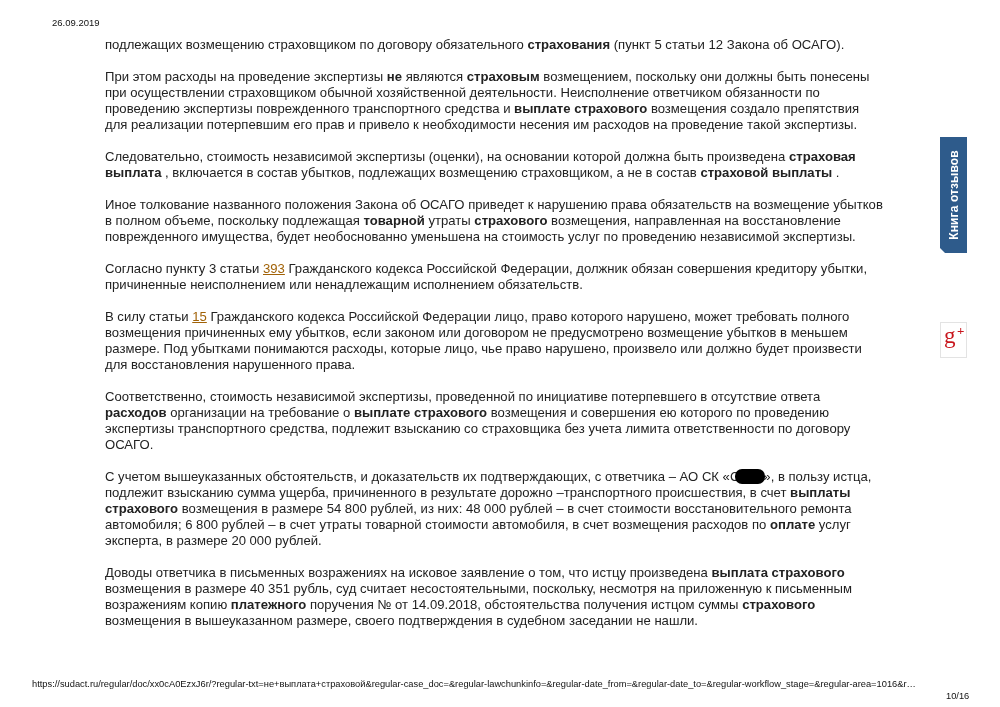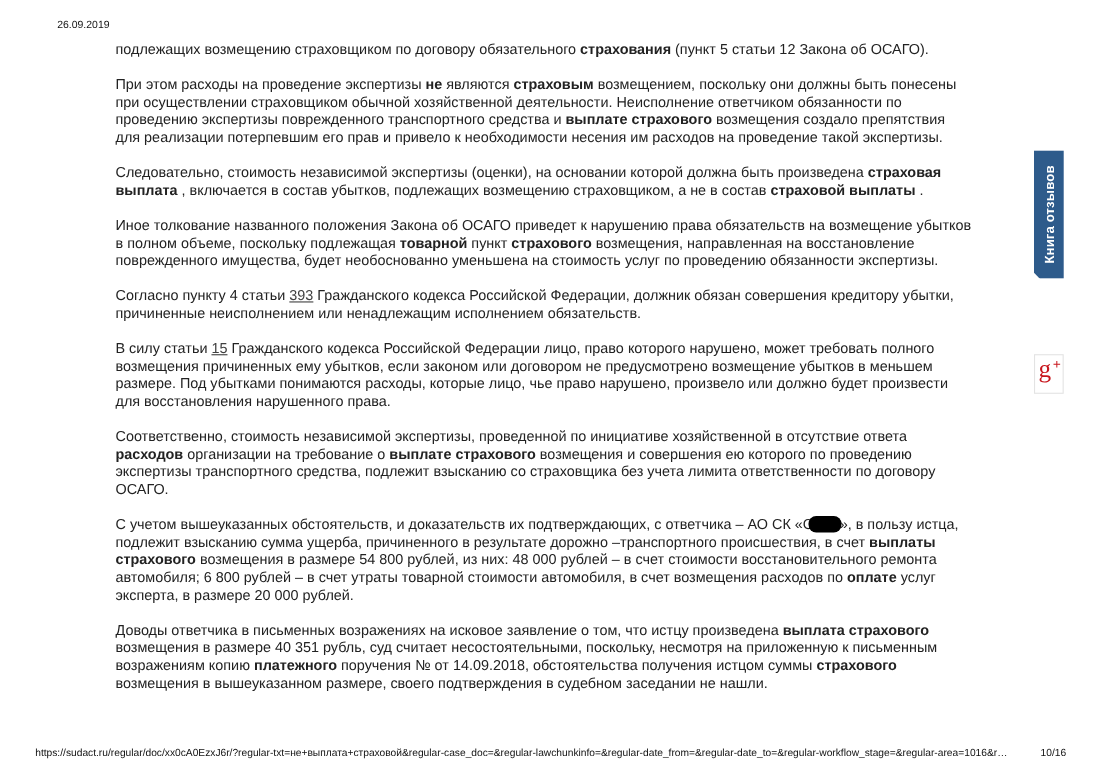--- a/index.html
+++ b/index.html
@@ -48,21 +48,21 @@
   }
   .content p {
     margin: 0 0 16px 0;
     padding-left: 41px;
   }
   .content b {
     font-weight: bold;
     color: #222;
   }
   .content a {
-    color: #404040;
+    color: #a16207;
   }
   .redact {
     display: inline-block;
     background: #000;
     width: 30px;
     height: 15px;
     border-radius: 7px;
     vertical-align: -3px;
     margin-left: -4px;
     margin-right: -2px;
@@ -137,44 +137,44 @@
   }
   .print-footer .url {
     position: absolute;
     left: 32px;
     top: 0;
     white-space: nowrap;
   }
   .print-footer .page {
     position: absolute;
     left: 946px;
-    top: 0;
+    top: 12px;
   }
 </style>
 </head>
 <body>
 
 <div class="print-header">
   <span class="date">26.09.2019</span>
 </div>
 
 <div class="content">
   <p><span>подлежащих возмещению страховщиком по договору обязательного </span><b>страхования</b><span> (пункт 5 статьи 12 Закона об ОСАГО).</span></p>
 
   <p><span>При этом расходы на проведение экспертизы </span><b>не</b><span> являются </span><b>страховым</b><span> возмещением, поскольку они должны быть понесены при осуществлении страховщиком обычной хозяйственной деятельности. Неисполнение ответчиком обязанности по проведению экспертизы поврежденного транспортного средства и </span><b>выплате страхового</b><span> возмещения создало препятствия для реализации потерпевшим его прав и привело к необходимости несения им расходов на проведение такой экспертизы.</span></p>
 
   <p><span>Следовательно, стоимость независимой экспертизы (оценки), на основании которой должна быть произведена </span><b>страховая выплата</b><span> , включается в состав убытков, подлежащих возмещению страховщиком, а не в состав </span><b>страховой выплаты</b><span> .</span></p>
 
-  <p><span>Иное толкование названного положения Закона об ОСАГО приведет к нарушению права обязательств на возмещение убытков в полном объеме, поскольку подлежащая </span><b>товарной</b><span> пункт </span><b>страхового</b><span> возмещения, направленная на восстановление поврежденного имущества, будет необоснованно уменьшена на стоимость услуг по проведению обязанности экспертизы.</span></p>
+  <p><span>Иное толкование названного положения Закона об ОСАГО приведет к нарушению права обязательств на возмещение убытков в полном объеме, поскольку подлежащая </span><b>товарной</b><span> утраты </span><b>страхового</b><span> возмещения, направленная на восстановление поврежденного имущества, будет необоснованно уменьшена на стоимость услуг по проведению независимой экспертизы.</span></p>
 
-  <p><span>Согласно пункту 4 статьи </span><a href="#">393</a><span> Гражданского кодекса Российской Федерации, должник обязан совершения кредитору убытки, причиненные неисполнением или ненадлежащим исполнением обязательств.</span></p>
+  <p><span>Согласно пункту 3 статьи </span><a href="#">393</a><span> Гражданского кодекса Российской Федерации, должник обязан совершения кредитору убытки, причиненные неисполнением или ненадлежащим исполнением обязательств.</span></p>
 
   <p><span>В силу статьи </span><a href="#">15</a><span> Гражданского кодекса Российской Федерации лицо, право которого нарушено, может требовать полного возмещения причиненных ему убытков, если законом или договором не предусмотрено возмещение убытков в меньшем размере. Под убытками понимаются расходы, которые лицо, чье право нарушено, произвело или должно будет произвести для восстановления нарушенного права.</span></p>
 
-  <p><span>Соответственно, стоимость независимой экспертизы, проведенной по инициативе хозяйственной в отсутствие ответа </span><b>расходов</b><span> организации на требование о </span><b>выплате страхового</b><span> возмещения и совершения ею которого по проведению экспертизы транспортного средства, подлежит взысканию со страховщика без учета лимита ответственности по договору ОСАГО.</span></p>
+  <p><span>Соответственно, стоимость независимой экспертизы, проведенной по инициативе потерпевшего в отсутствие ответа </span><b>расходов</b><span> организации на требование о </span><b>выплате страхового</b><span> возмещения и совершения ею которого по проведению экспертизы транспортного средства, подлежит взысканию со страховщика без учета лимита ответственности по договору ОСАГО.</span></p>
 
   <p><span>С учетом вышеуказанных обстоятельств, и доказательств их подтверждающих, с ответчика – АО СК «С</span><span class="redact"></span><span>», в пользу истца, подлежит взысканию сумма ущерба, причиненного в результате дорожно –транспортного происшествия, в счет </span><b>выплаты страхового</b><span> возмещения в размере 54 800 рублей, из них: 48 000 рублей – в счет стоимости восстановительного ремонта автомобиля; 6 800 рублей – в счет утраты товарной стоимости автомобиля, в счет возмещения расходов по </span><b>оплате</b><span> услуг эксперта, в размере 20 000 рублей.</span></p>
 
   <p><span>Доводы ответчика в письменных возражениях на исковое заявление о том, что истцу произведена </span><b>выплата страхового</b><span> возмещения в размере 40 351 рубль, суд считает несостоятельными, поскольку, несмотря на приложенную к письменным возражениям копию </span><b>платежного</b><span> поручения № от 14.09.2018, обстоятельства получения истцом суммы </span><b>страхового</b><span> возмещения в вышеуказанном размере, своего подтверждения в судебном заседании не нашли.</span></p>
 </div>
 
 <div class="feedback-tab">
   <span class="label">Книга отзывов</span>
   <span class="corner"></span>
 </div>

